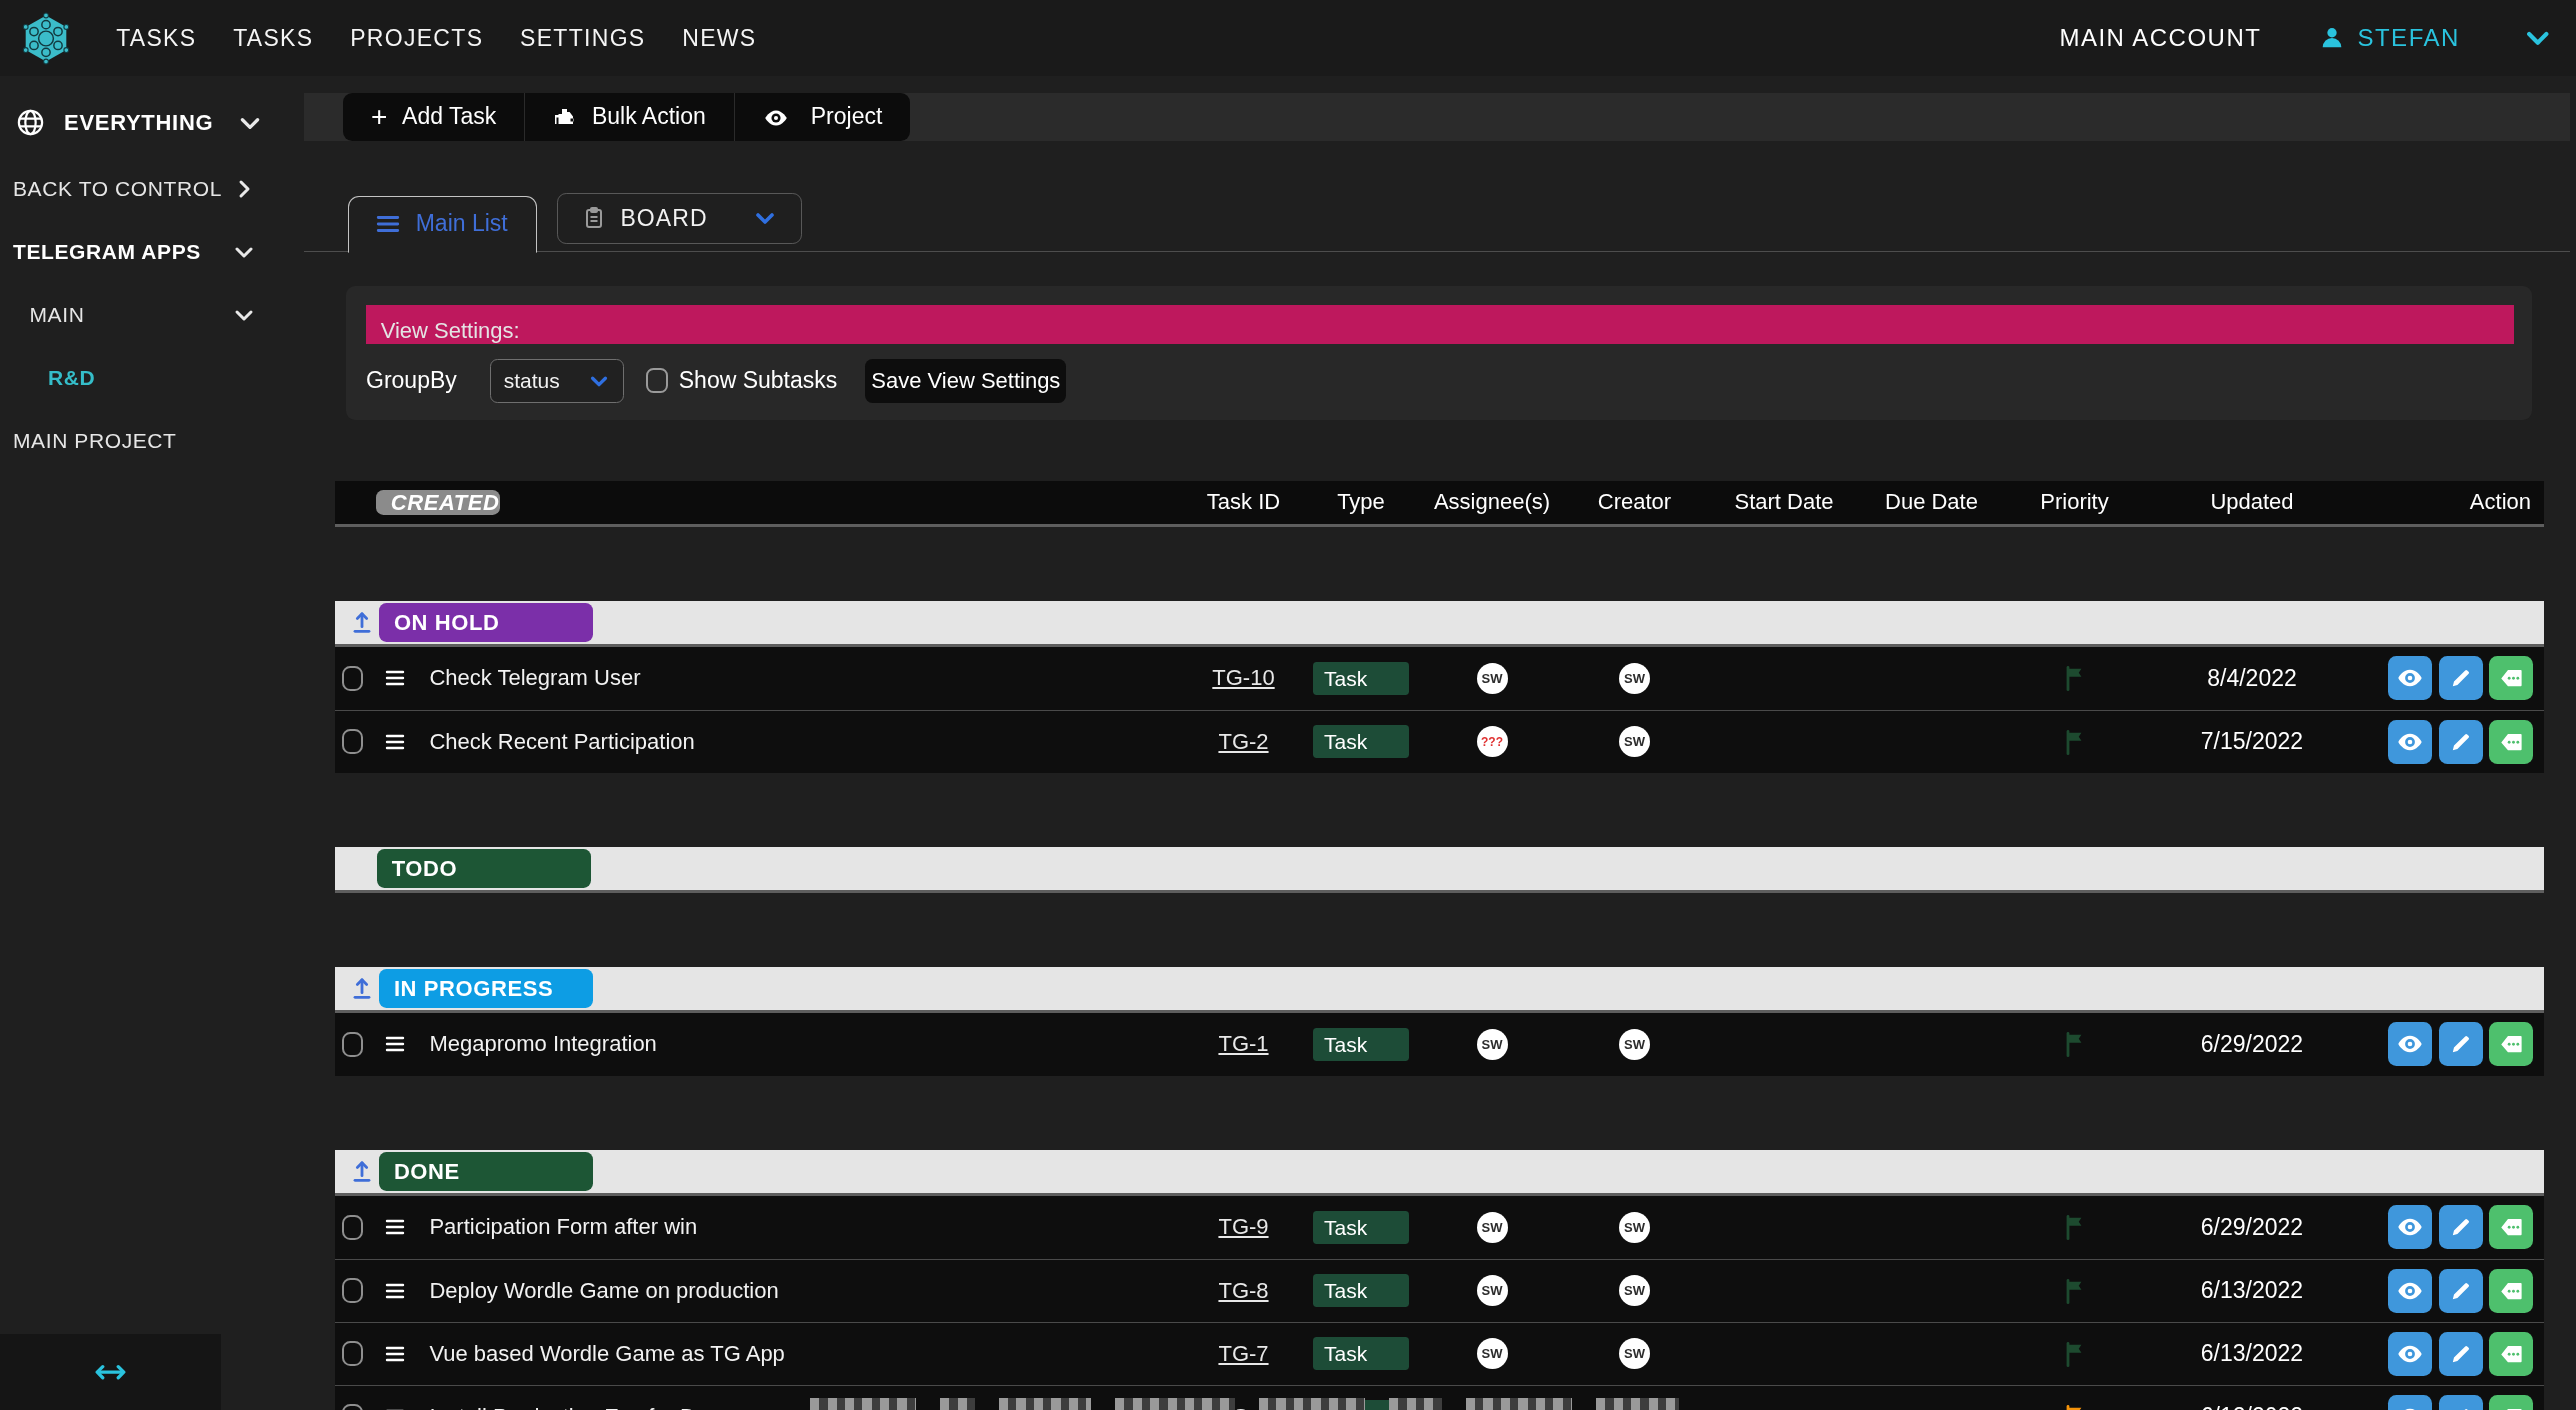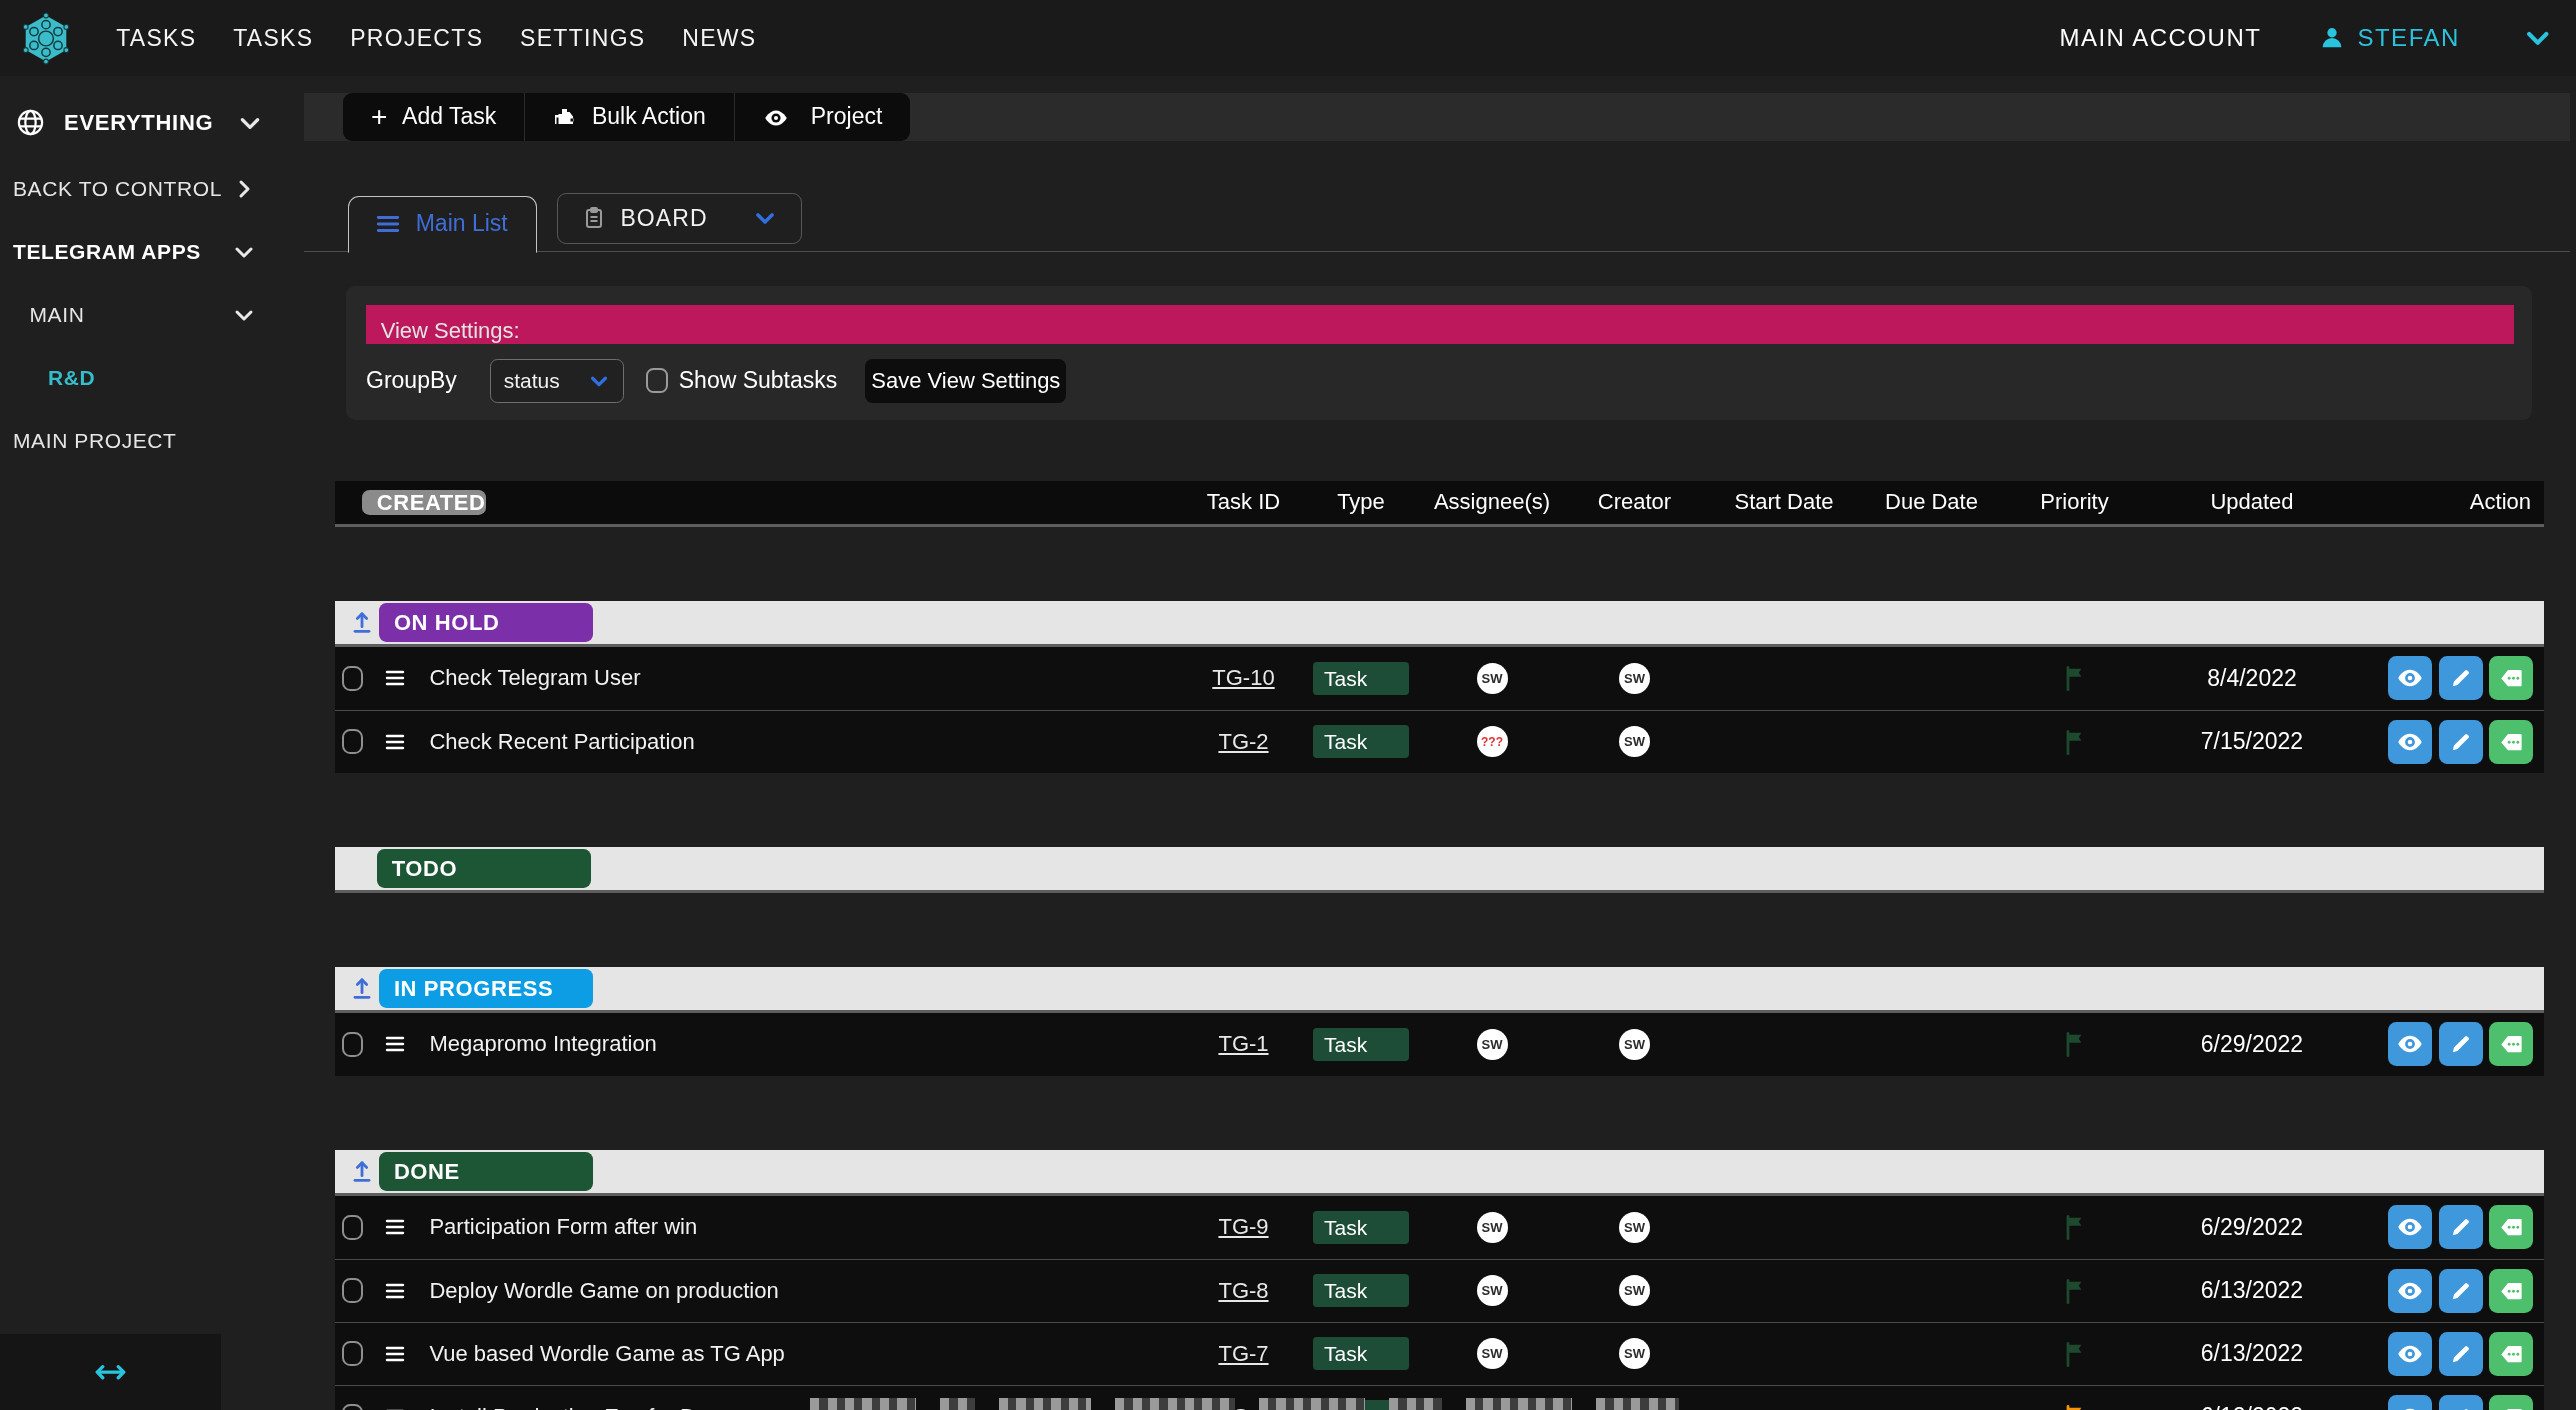--- a/index.html
+++ b/index.html
@@ -70,21 +70,21 @@
   .table { margin:61px 32px 0 31px; }
   .grid-cols { display:grid; grid-template-columns:minmax(0,1fr) 111px 124px 138px 147px 152px 143px 143px 212px 186px; align-items:center; }
   .thead { background:#0c0c0c; height:46px; border-bottom:3.7px solid #5e5e5e; }
   .th { font-size:22px; font-weight:500; color:#fff; text-align:center; }
   .th.action { text-align:right; padding-right:13px; }
   .group { margin-top:74px; }
   .group-head { display:flex; align-items:center; background:#e5e5e5; height:46px; border-bottom:3.7px solid #5e5e5e; }
   .sort-btn { margin-left:9.2px; width:35px; height:35px; background:transparent; border:none; cursor:pointer; display:flex; align-items:center; justify-content:center; }
   .group-badge { height:39px; line-height:39px; width:214px; border-radius:7.4px; padding-left:14.7px; font-size:22px; font-weight:700; letter-spacing:0.6px; color:#fff; }
   .group-badge.no-sort { margin-left:42px; }
-  .thead .group-badge { margin-left:27px; }
+  .thead .group-badge { margin-left:41px;font-style:italic; }
   .trow { background:#0e0e0e; height:63px; }
   .trow + .trow { border-top:0.9px solid #4a4a4a; }
   .name-cell { display:flex; align-items:center; padding-left:7.4px; }
   .row-check { width:21px; height:25px; border:2.8px solid #8f8f8f; border-radius:8.3px; background:transparent; cursor:pointer; flex:none; }
   .drag-handle { margin-left:20px; cursor:grab; flex:none; }
   .task-title { margin-left:22px; font-size:22px; color:#f2f2f2; cursor:pointer; white-space:nowrap; }
   .tid { font-size:22px; color:#e8e8e8; text-align:center;text-decoration:underline; }
   .type-cell { display:flex; justify-content:center; }
   .type-badge { width:96px; height:33px; line-height:33px; border-radius:3.7px; padding-left:11px; font-size:21px; color:#fff; background:var(--c-type-badge-green,#1d4c37); }
   .av-cell { display:flex; justify-content:center; }

